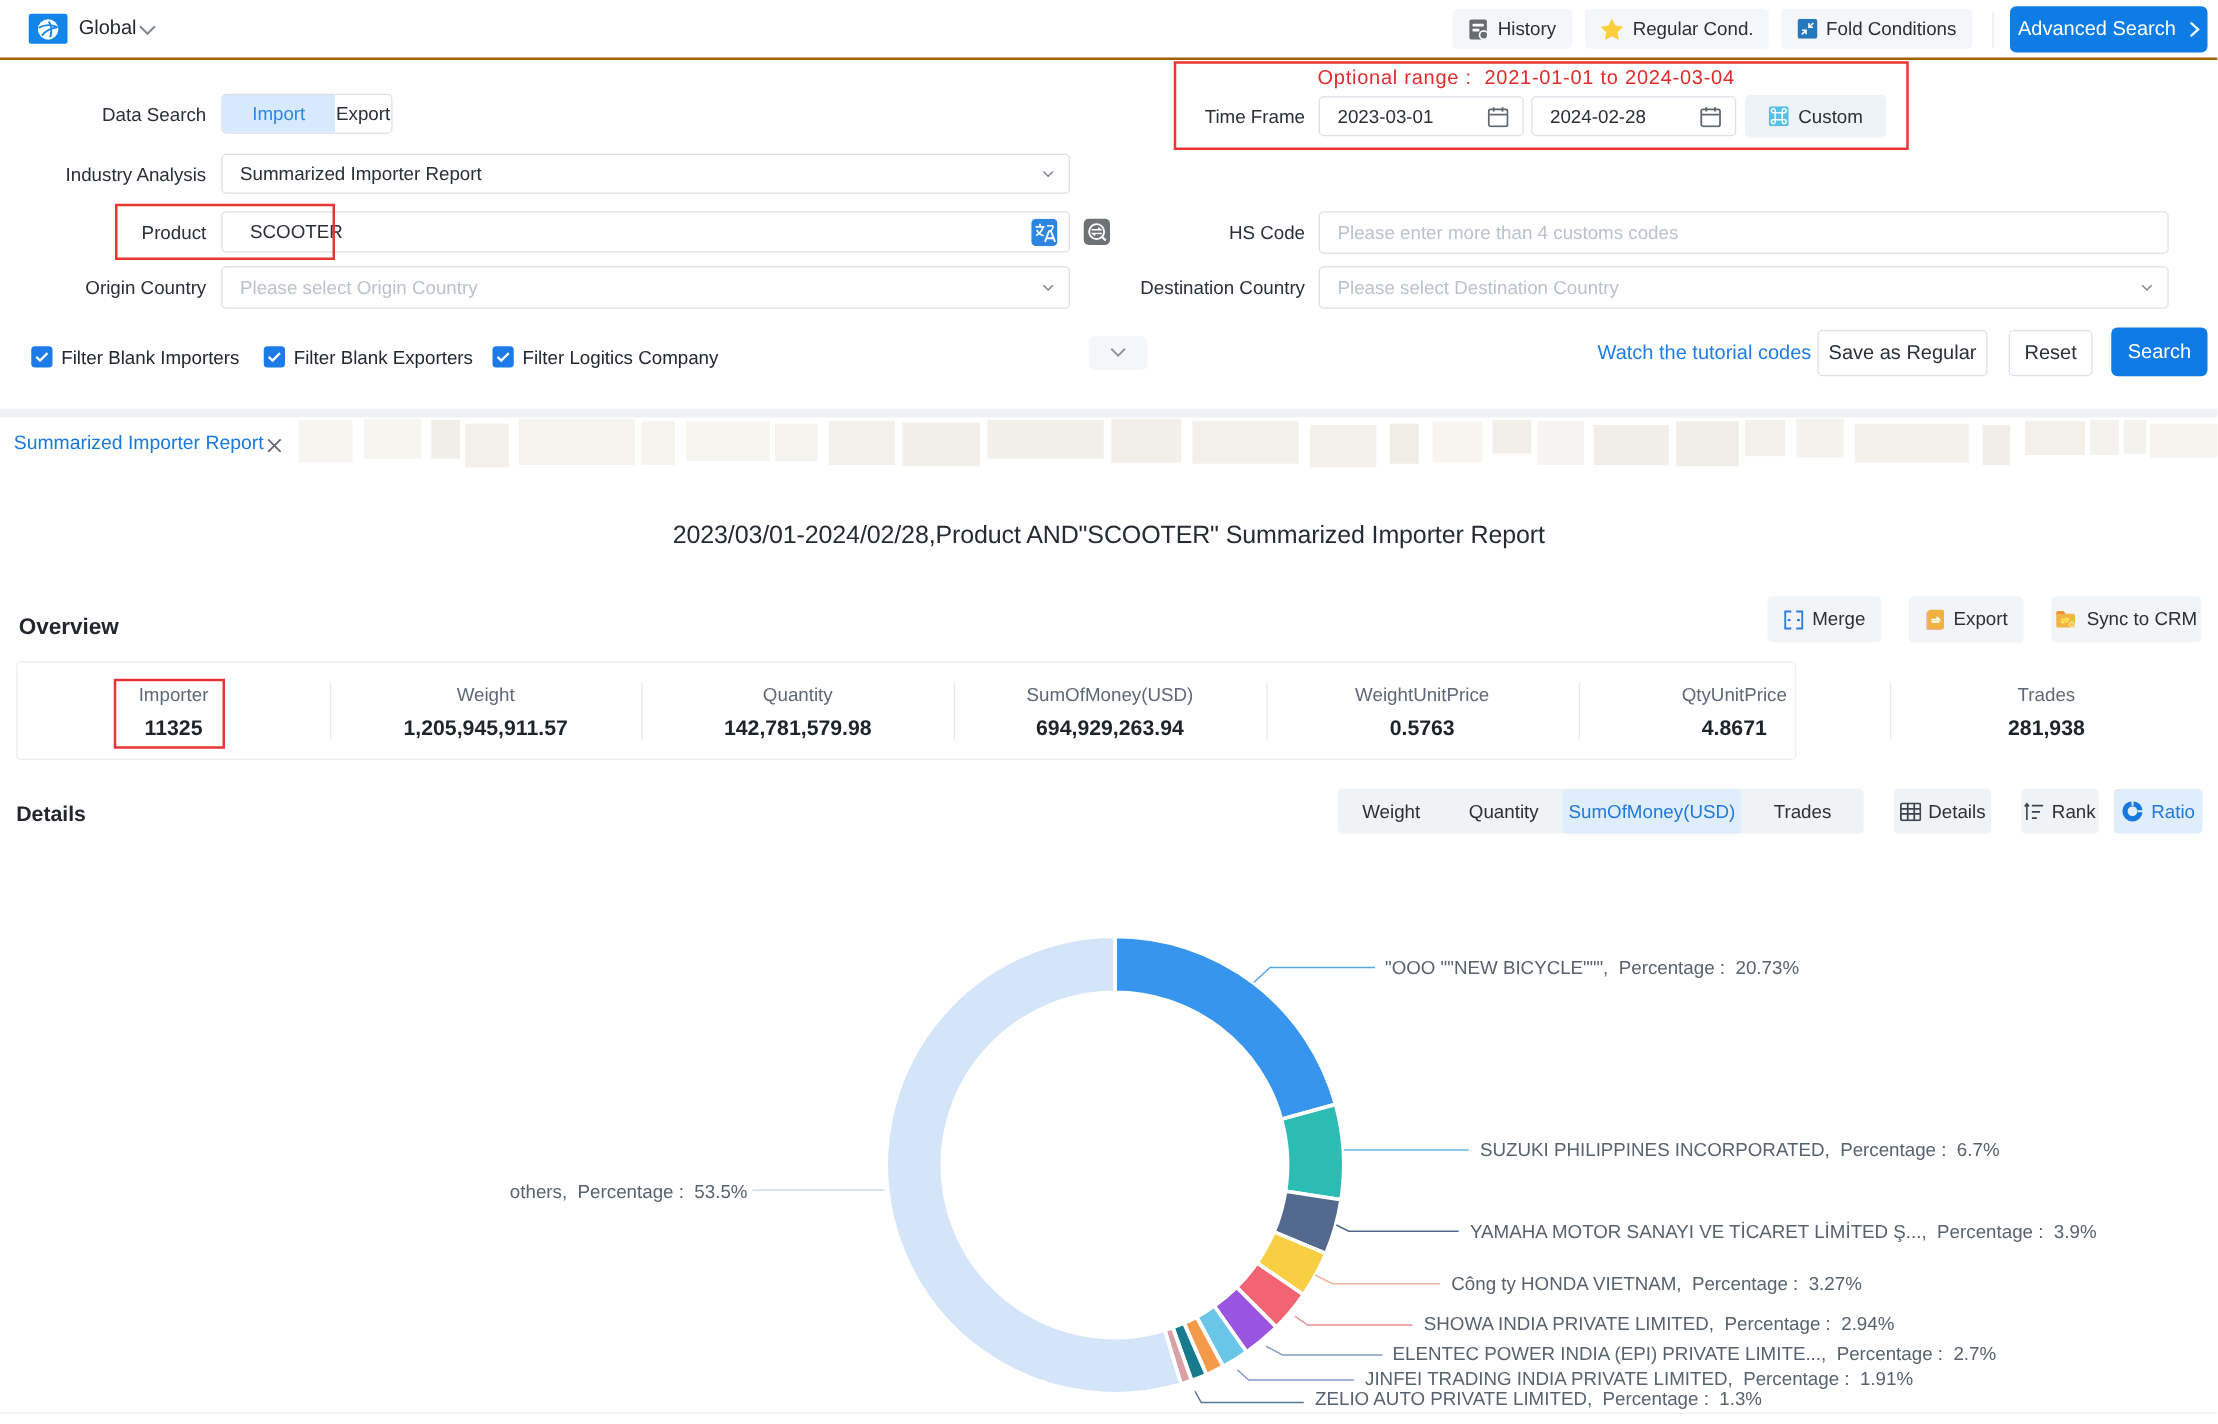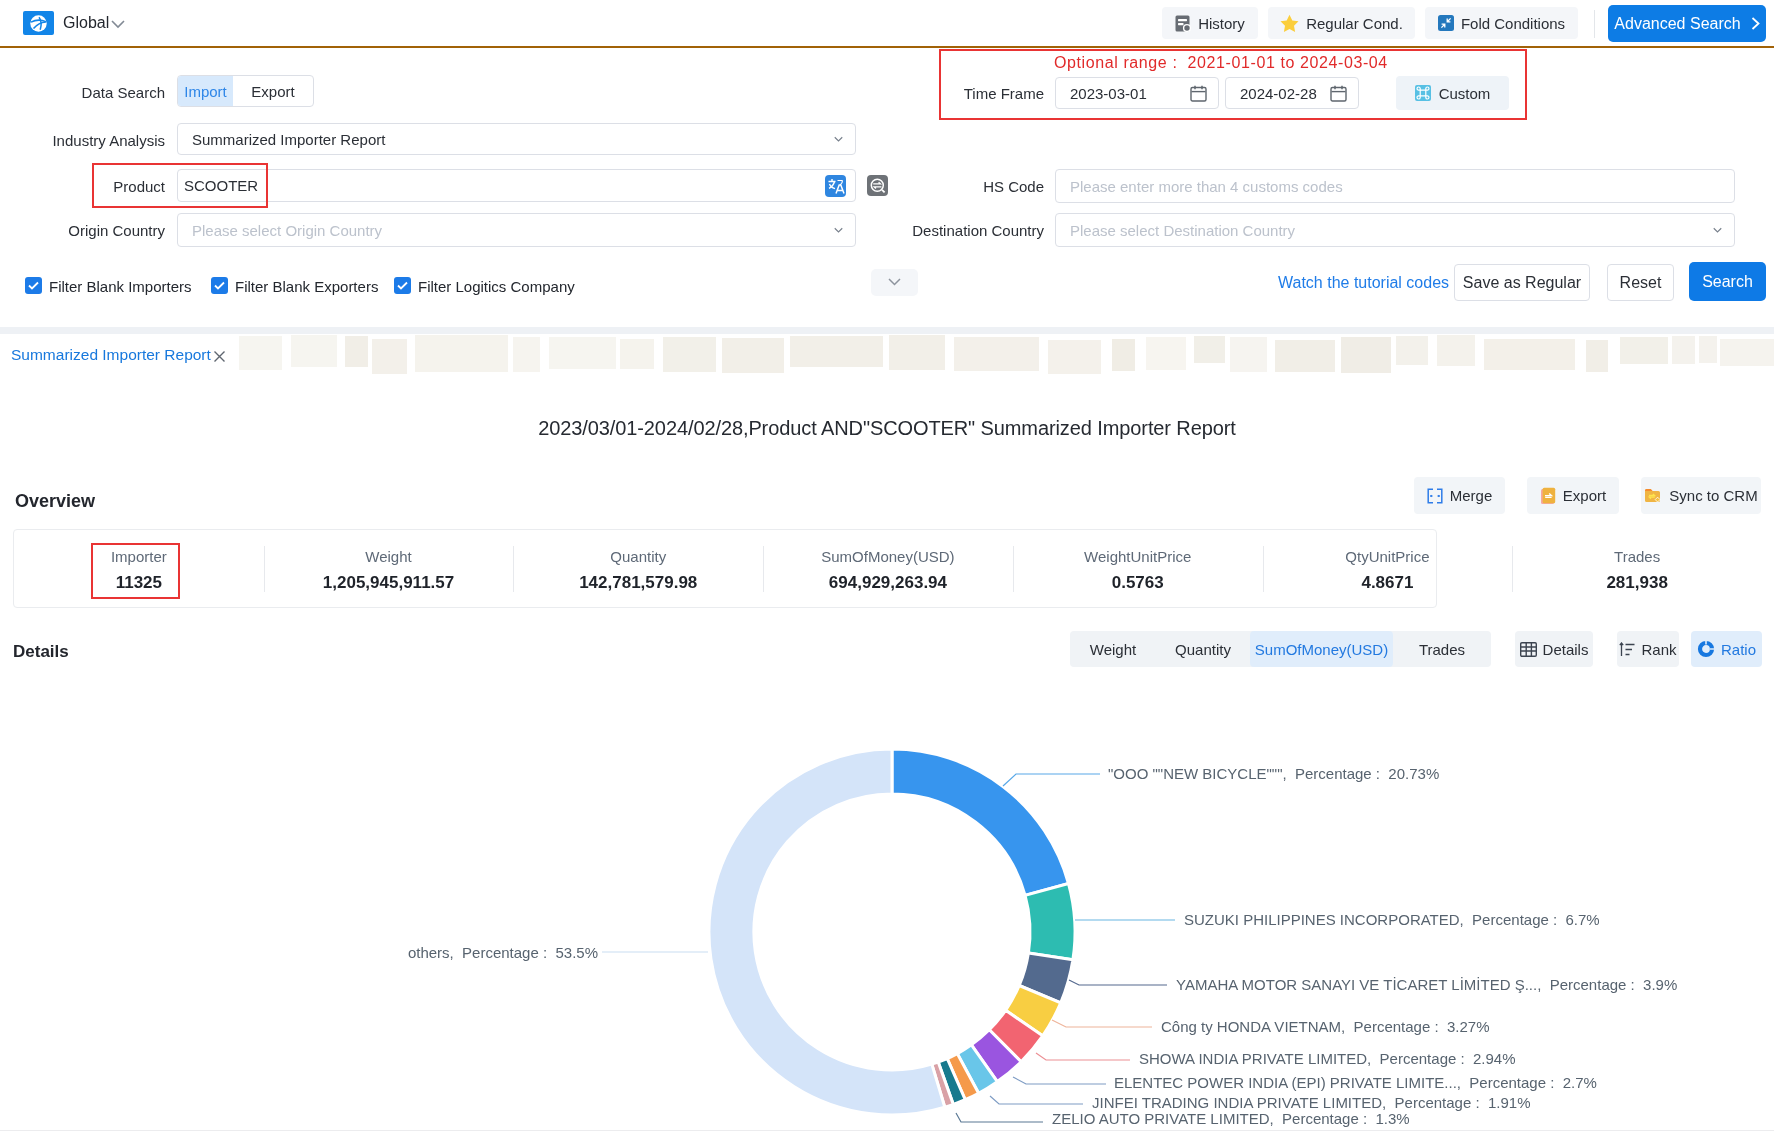--- a/index.html
+++ b/index.html
@@ -82,33 +82,33 @@
         <path d="M3.4 12.6l3.3-3.3M6.8 12.4V9.2H3.6" fill="none" stroke="#fff" stroke-width="1.3"></path>
       </svg>Fold Conditions</div>
     <div id="hdiv"></div>
     <div id="adv">Advanced Search<svg style="margin-left:10px" width="9" height="13" viewBox="0 0 9 13">
           <path d="M1.5 1l6 5.5-6 5.5" fill="none" stroke="#fff" stroke-width="1.8"></path>
         </svg></div>
   </div>
 
   <div class="lbl" style="left:0; top:84px; width:165px;">Data Search</div>
   <div class="inp" style="left:177px; top:75px; width:137px; height:32px; padding:0;">
-    <div style="width:55px; height:30px; background:#d7e9fc; color:#2e86e8; display:flex;align-items:center;justify-content:center; border-radius:3px 0 0 3px;">Import</div>
+    <div style="width:90px; height:30px; background:#d7e9fc; color:#2e86e8; display:flex;align-items:center;justify-content:center; border-radius:3px 0 0 3px;">Import</div>
     <div style="flex:1; text-align:center;">Export</div>
   </div>
 
   <div class="lbl" style="left:0; top:132px; width:165px;">Industry Analysis</div>
   <div class="inp" style="left:177px; top:123px; width:679px; height:32px; padding-left:14px;">Summarized Importer Report
     <svg class="chev" width="12" height="8" viewBox="0 0 12 8">
         <path d="M1 1l5 5 5-5" fill="none" stroke="#78808c" stroke-width="1.5"></path>
       </svg>
   </div>
 
   <div class="lbl" style="left:0; top:178px; width:165px;">Product</div>
-  <div class="inp" style="left:177px; top:169px; width:679px; height:33px; padding-left:6px;">SCOOTER
+  <div class="inp" style="left:177px; top:169px; width:679px; height:33px; padding-left:22px;">SCOOTER
     <svg style="position:absolute; right:9px; top:5px;" width="21" height="22" viewBox="0 0 21 22">
       <rect width="21" height="22" rx="4" fill="#2f86e0"></rect>
       <path d="M3.5 6.5h7M7 4v2.5M4.5 9c0.8 2.2 3.2 4 5.5 4.6" fill="none" stroke="#fff" stroke-width="1.4"></path>
       <path d="M9.5 6.5c-0.8 3-3 5.5-5.5 6.8" fill="none" stroke="#fff" stroke-width="1.4"></path>
       <path d="M11 18.5l3.2-8.5h1.6l3.2 8.5M12.2 15.6h5.6" fill="none" stroke="#fff" stroke-width="1.5"></path>
       <path d="M12.5 5.5h5M17.5 5.5c0 2-1 3.5-2.5 4.5" fill="none" stroke="#fff" stroke-width="1.2"></path>
     </svg>
   </div>
   <div style="position:absolute; left:867px; top:175px; width:21px; height:21px; background:#6e7277; border-radius:4px;">
     <svg style="position:absolute;left:2.5px;top:2.5px" width="16" height="16" viewBox="0 0 16 16">
@@ -129,21 +129,21 @@
   <div style="position:absolute; left:1054px; top:54px; font-size:16px; letter-spacing:0.6px; color:#e12a2a;">Optional range&nbsp;:&nbsp; 2021-01-01 to 2024-03-04</div>
   <div class="redbox" style="left:939px; top:49px; width:588px; height:71px;"></div>
   <div class="lbl" style="left:900px; top:85px; width:144px;">Time Frame</div>
   <div class="inp" style="left:1055px; top:77px; width:164px; height:32px; padding-left:14px;">2023-03-01
     <svg style="position:absolute; right:11px; top:7px;" width="17" height="17" viewBox="0 0 17 17">
       <rect x="1" y="2.5" width="15" height="13.5" rx="1.5" fill="none" stroke="#5f666e" stroke-width="1.4"></rect>
       <path d="M1.5 6.6h14" stroke="#5f666e" stroke-width="1.4"></path>
       <path d="M5 0.8v3.4M12 0.8v3.4" stroke="#5f666e" stroke-width="1.5"></path>
     </svg>
   </div>
-  <div class="inp" style="left:1225px; top:77px; width:134px; height:32px; padding-left:14px;">2024-02-28
+  <div class="inp" style="left:1225px; top:77px; width:164px; height:32px; padding-left:14px;">2024-02-28
     <svg style="position:absolute; right:11px; top:7px;" width="17" height="17" viewBox="0 0 17 17">
       <rect x="1" y="2.5" width="15" height="13.5" rx="1.5" fill="none" stroke="#5f666e" stroke-width="1.4"></rect>
       <path d="M1.5 6.6h14" stroke="#5f666e" stroke-width="1.4"></path>
       <path d="M5 0.8v3.4M12 0.8v3.4" stroke="#5f666e" stroke-width="1.5"></path>
     </svg>
   </div>
   <div class="gbtn" style="left:1396px; top:76px; width:113px; height:34px; background:#eef3f8;">
     <svg width="16" height="16" viewBox="0 0 16 16" style="margin-right:8px">
       <rect width="16" height="16" rx="2" fill="#57c0e4"></rect>
       <path d="M5.2 5.2h5.6v5.6H5.2z M5.2 5.2H3.4a1.6 1.6 0 1 1 1.8-1.8z M10.8 5.2h1.8a1.6 1.6 0 1 0-1.8-1.8z M10.8 10.8h1.8a1.6 1.6 0 1 1-1.8 1.8z M5.2 10.8H3.4a1.6 1.6 0 1 0 1.8 1.8z" fill="none" stroke="#fff" stroke-width="1.2"></path>

